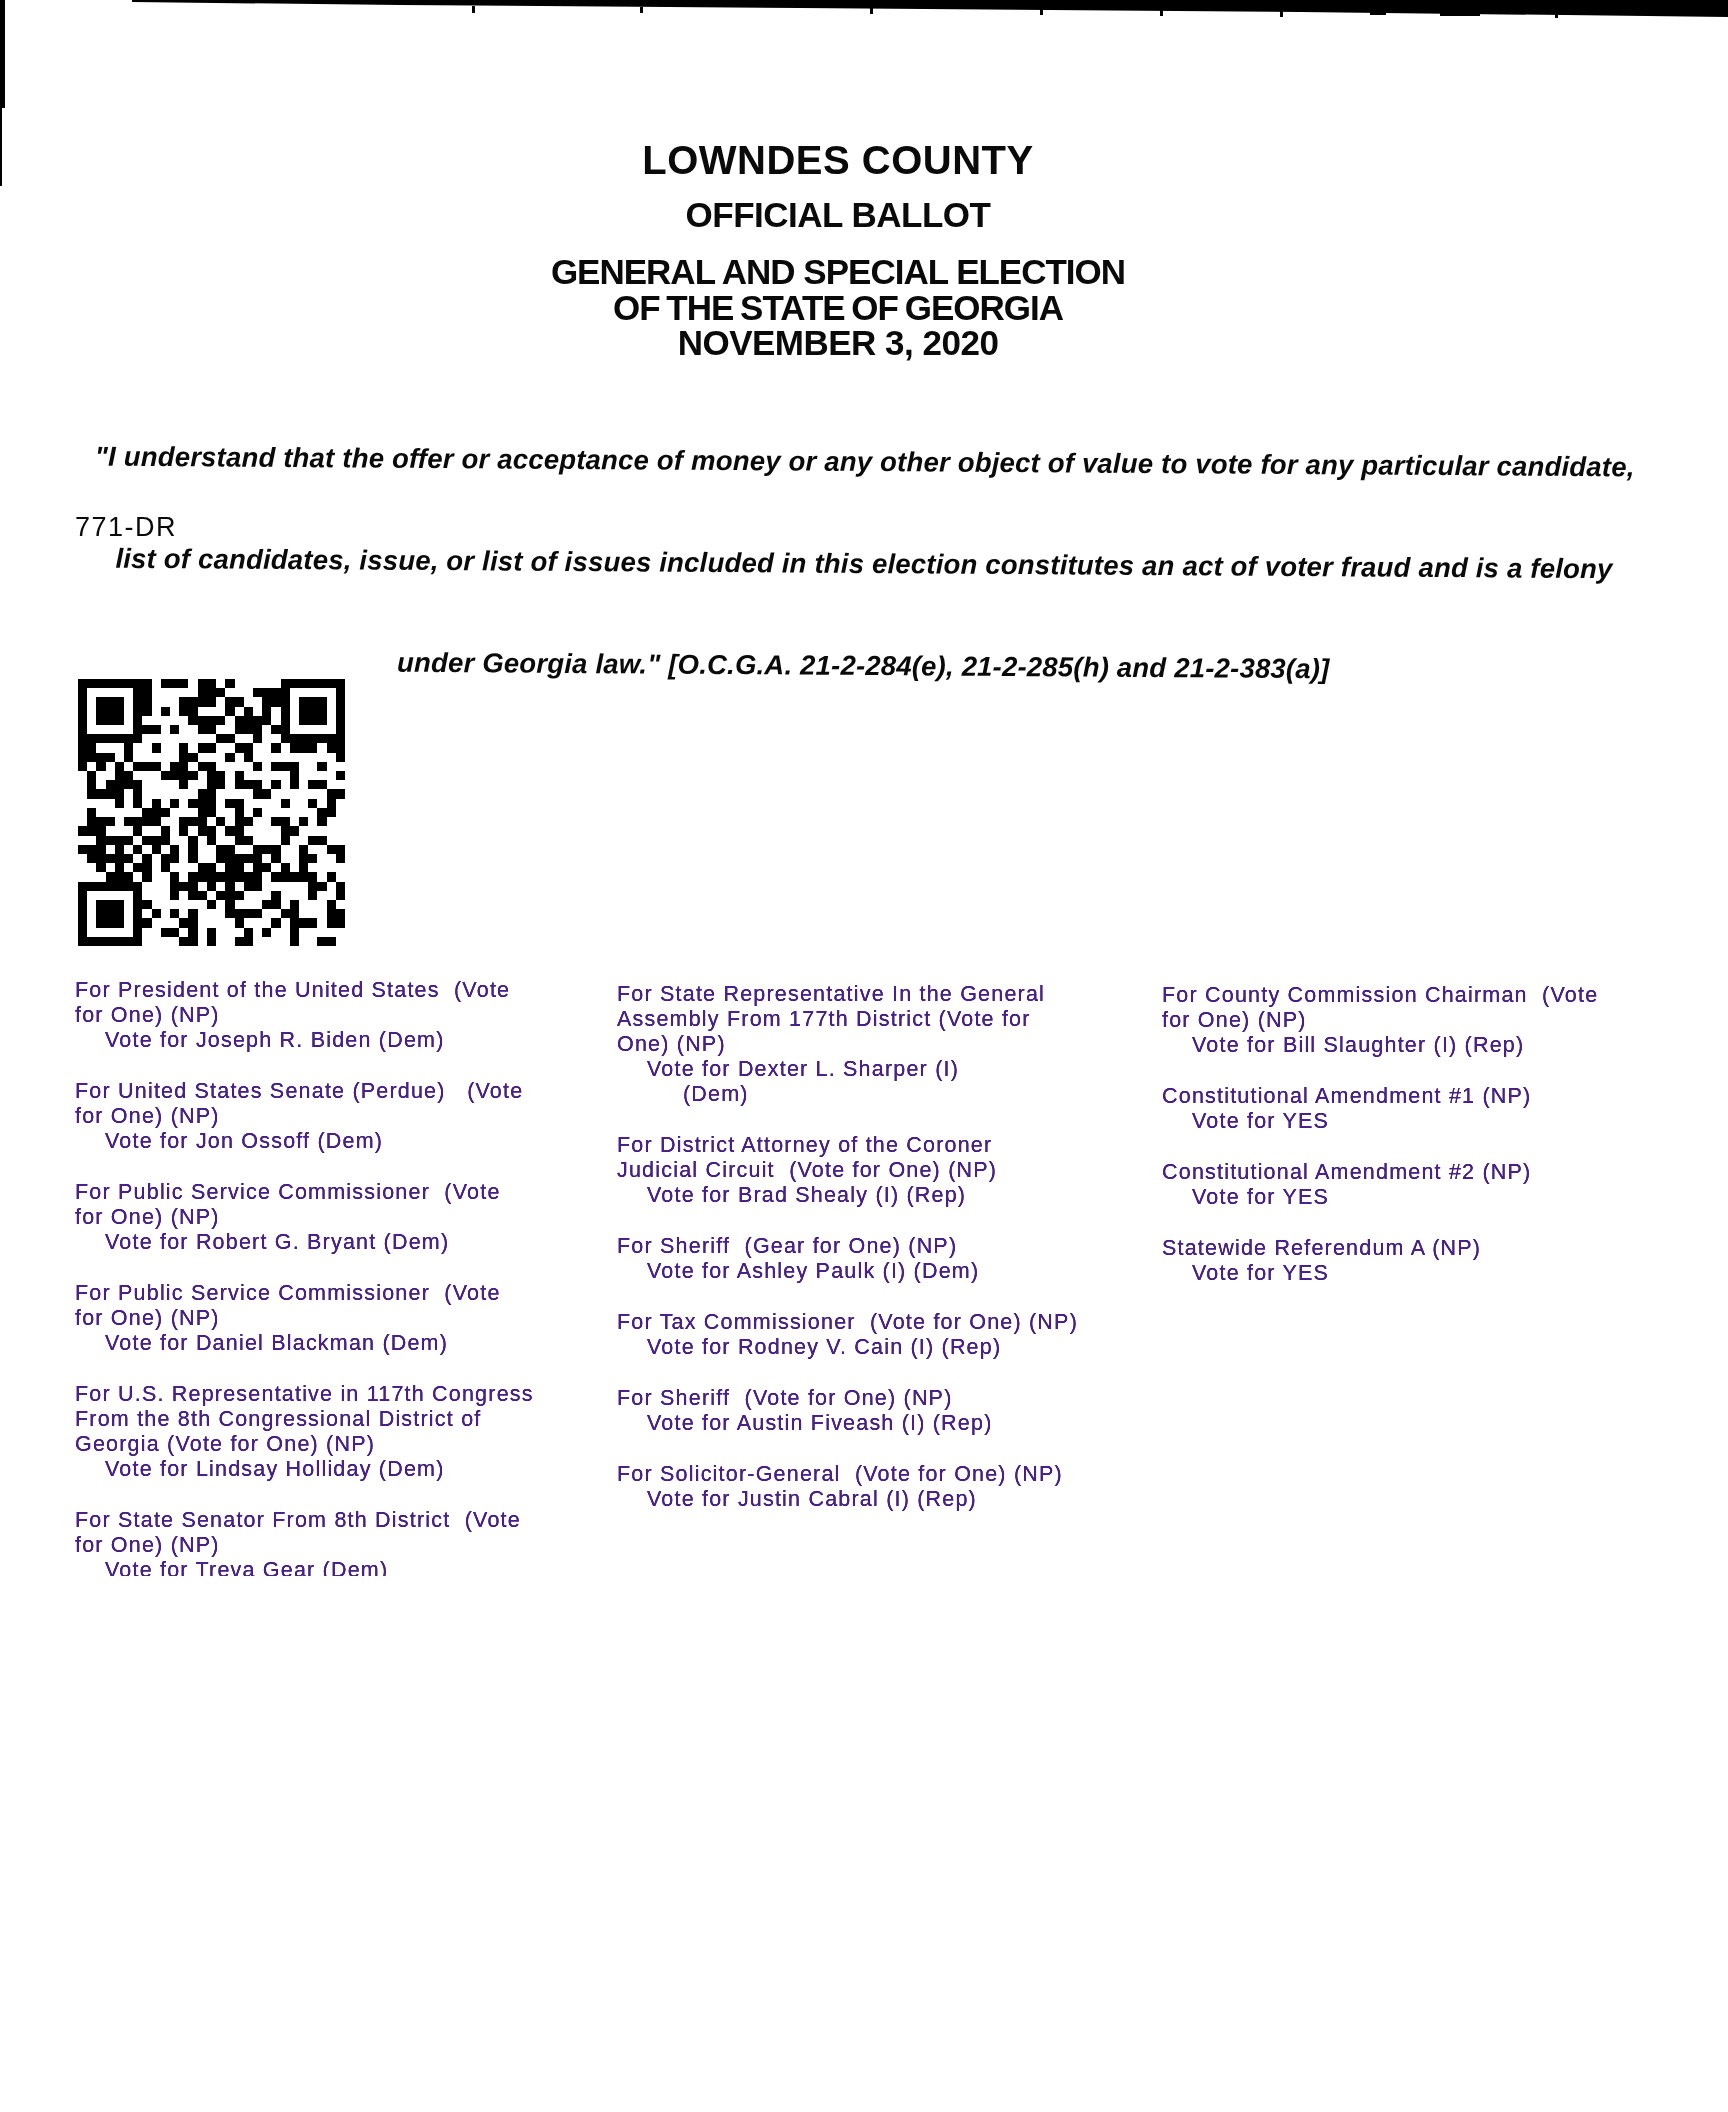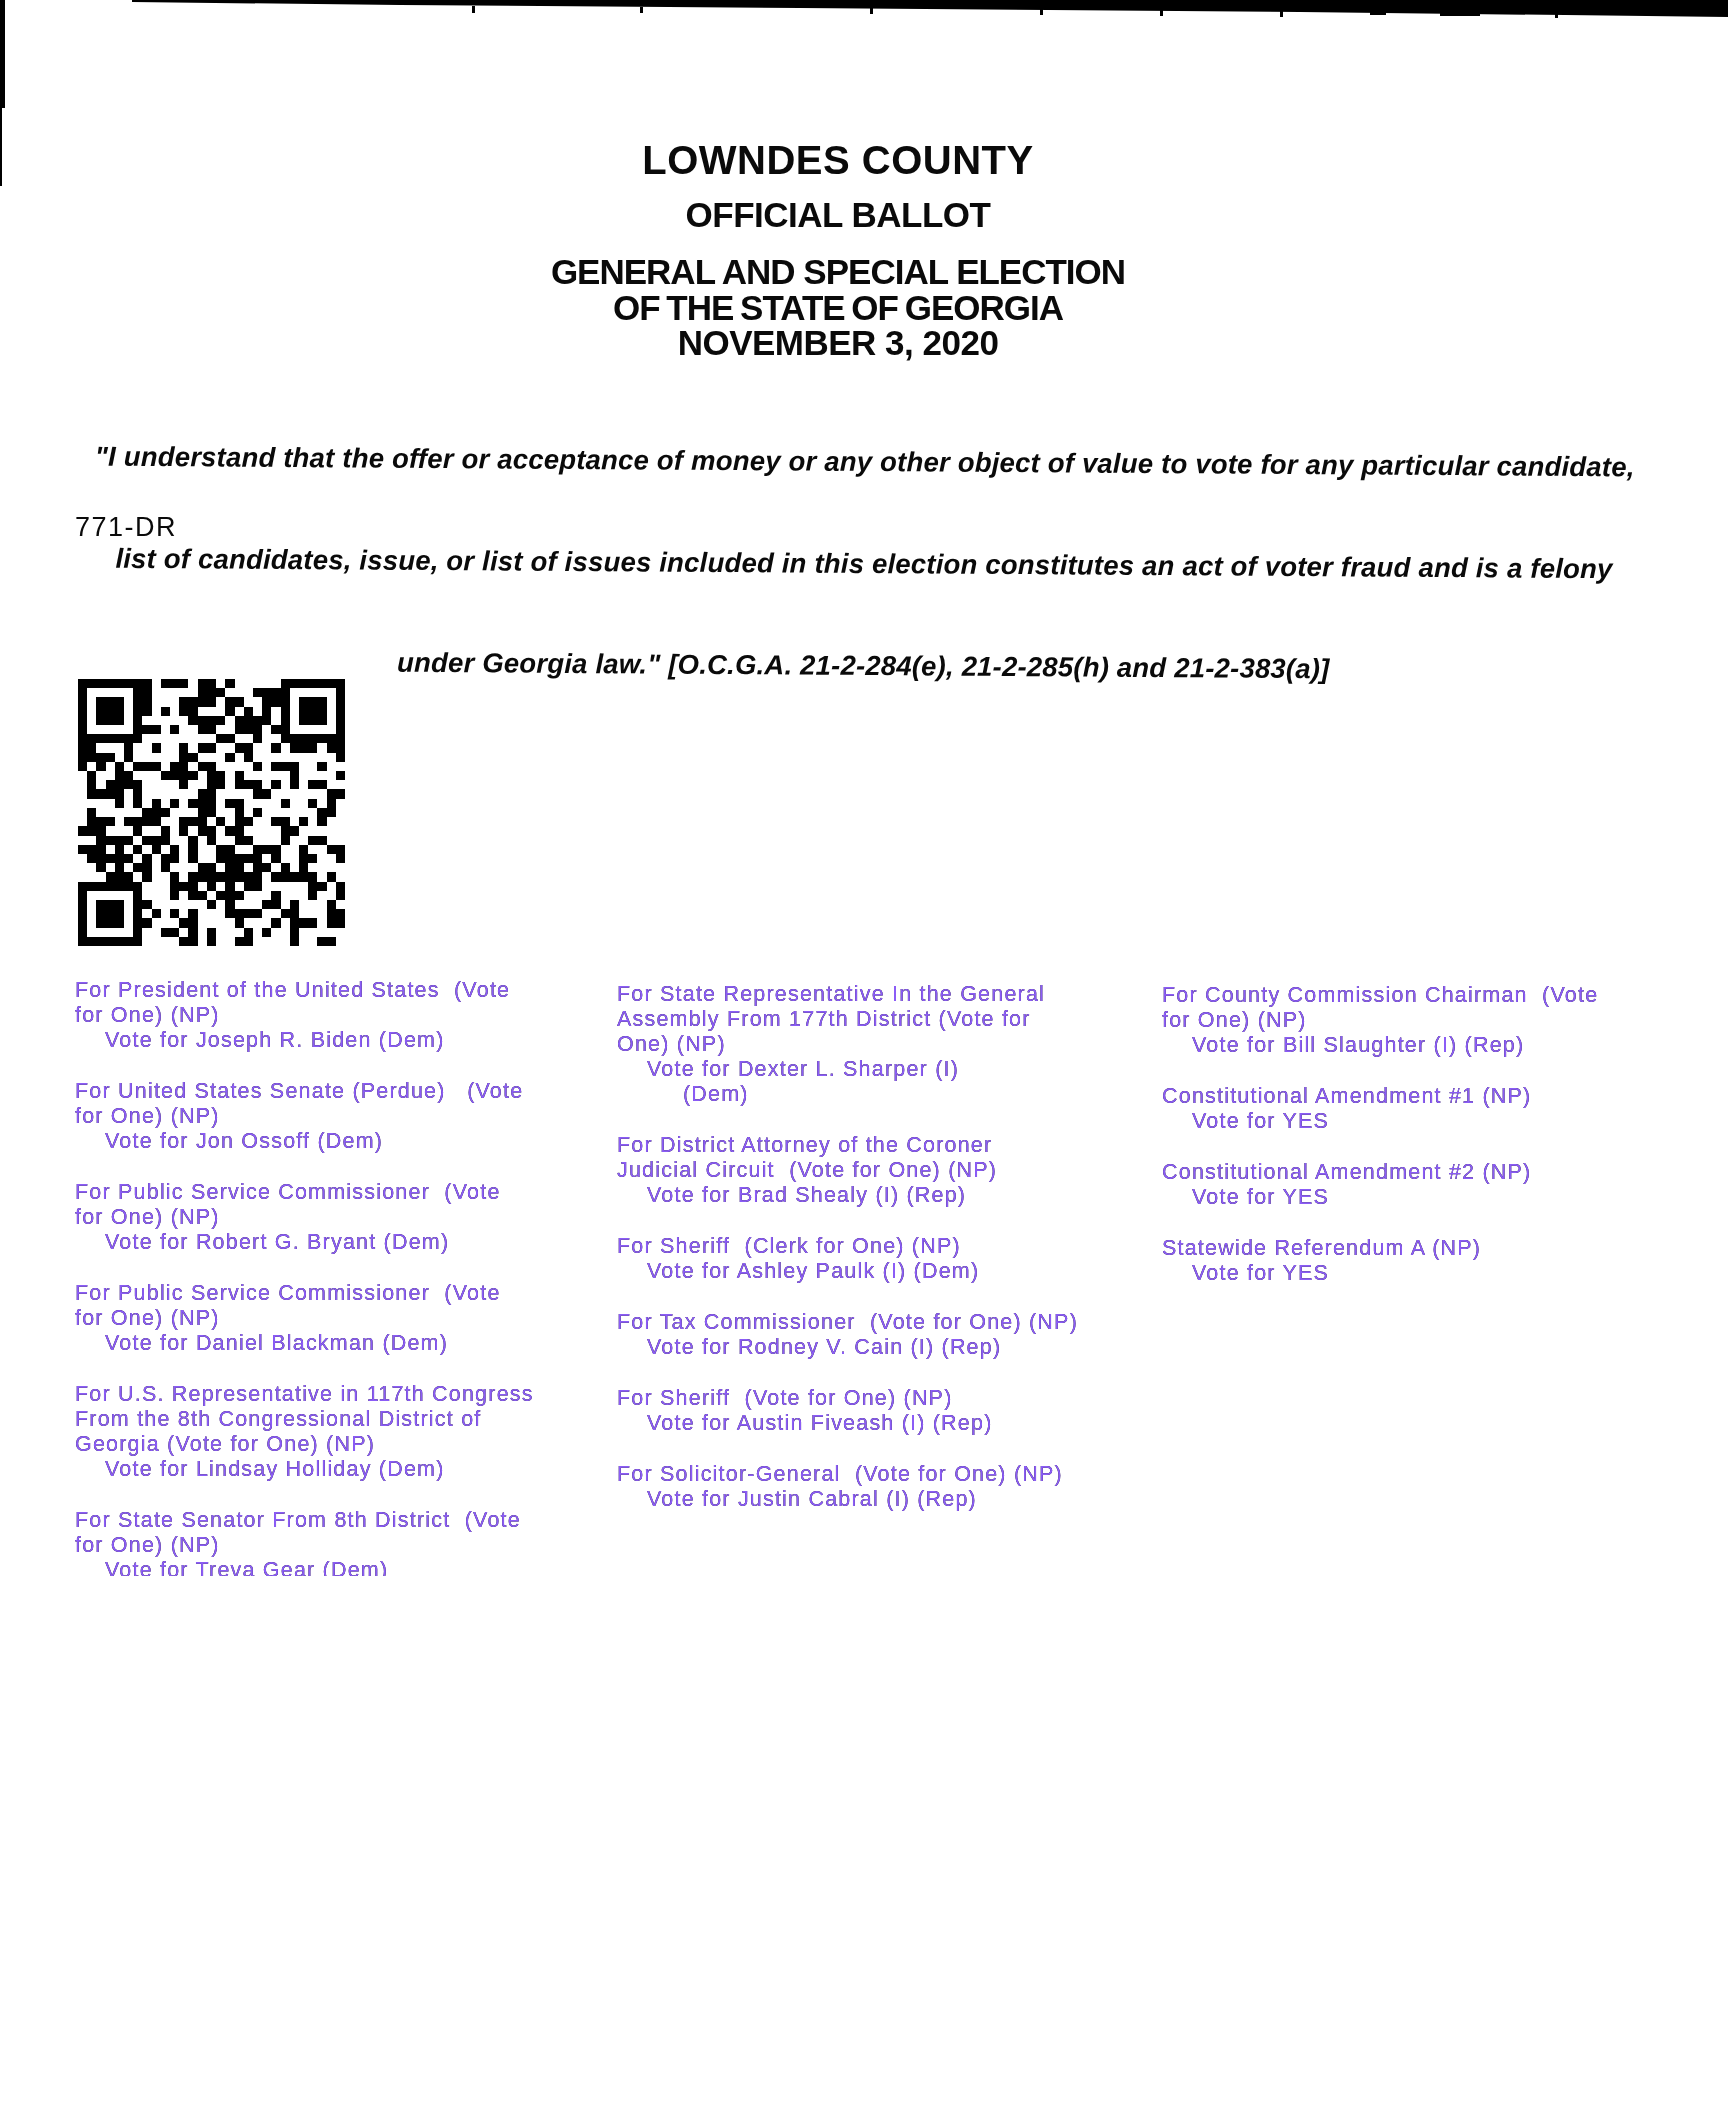--- a/index.html
+++ b/index.html
@@ -31,21 +31,21 @@
   
   .qr{position:absolute;left:73px;top:679px;width:277px;height:267px;}
   
   .col{position:absolute;top:978px;}
   .col1{left:75px;width:545px;}
   .col2{left:617px;width:552px;padding-top:4px;}
   .col3{left:1162px;width:550px;padding-top:5px;}
   .race{margin:0 0 26px 0;}
   .line{
     font-size:21.5px;line-height:25px;letter-spacing:1.2px;white-space:pre;
-    color:#8b5cf6;text-shadow:0 0 .6px #0b0b0b;
+    color:#4c1d95;text-shadow:0 0 .6px #0b0b0b;
   }
   .ind1{padding-left:30px;}
   .ind2{padding-left:66px;}
   
   .page-num{position:absolute;left:872px;top:1790px;font-size:26px;letter-spacing:1px;
     color:#0b0b0b;text-shadow:0 0 .6px #0b0b0b;}
 </style>
 </head>
 <body>
 
@@ -459,21 +459,21 @@
         <div class="line">One) (NP)</div>
         <div class="line ind1">Vote for Dexter L. Sharper (I)</div>
         <div class="line ind2">(Dem)</div>
       </div>
       <div class="race">
         <div class="line">For District Attorney of the Coroner</div>
         <div class="line">Judicial Circuit  (Vote for One) (NP)</div>
         <div class="line ind1">Vote for Brad Shealy (I) (Rep)</div>
       </div>
       <div class="race">
-        <div class="line">For Sheriff  (Clerk for One) (NP)</div>
+        <div class="line">For Sheriff  (Gear for One) (NP)</div>
         <div class="line ind1">Vote for Ashley Paulk (I) (Dem)</div>
       </div>
       <div class="race">
         <div class="line">For Tax Commissioner  (Vote for One) (NP)</div>
         <div class="line ind1">Vote for Rodney V. Cain (I) (Rep)</div>
       </div>
       <div class="race">
         <div class="line">For Sheriff  (Vote for One) (NP)</div>
         <div class="line ind1">Vote for Austin Fiveash (I) (Rep)</div>
       </div>

